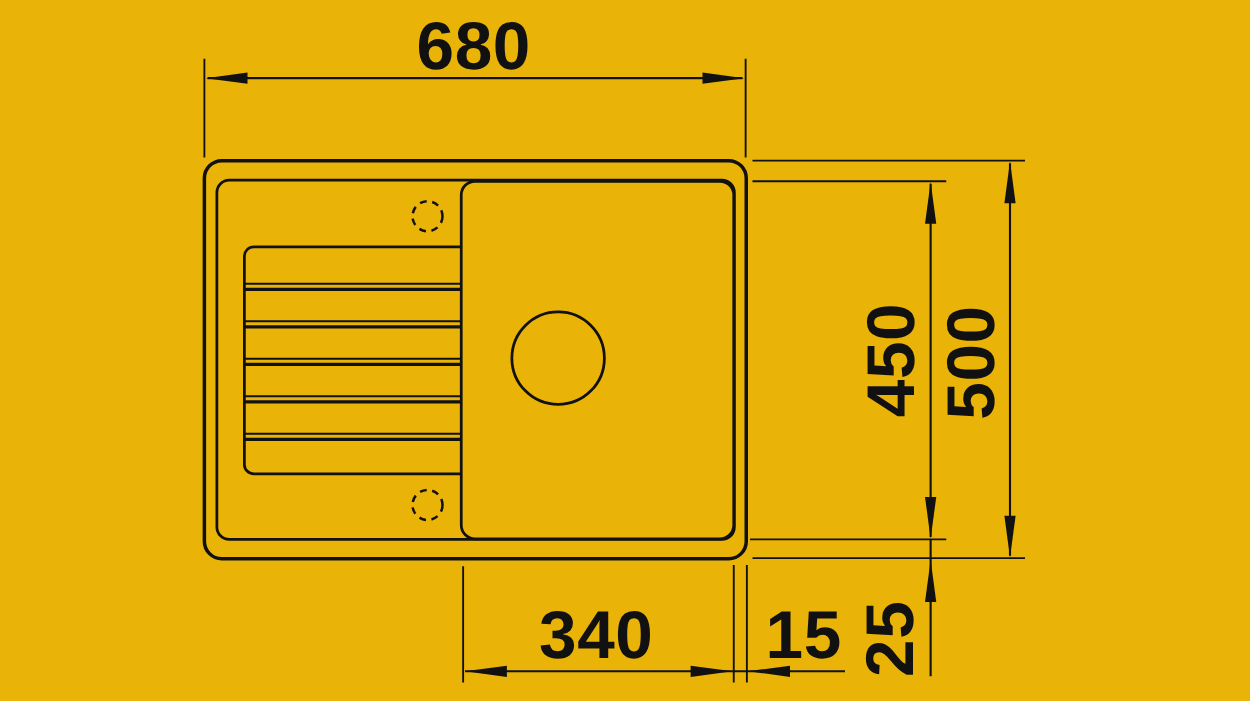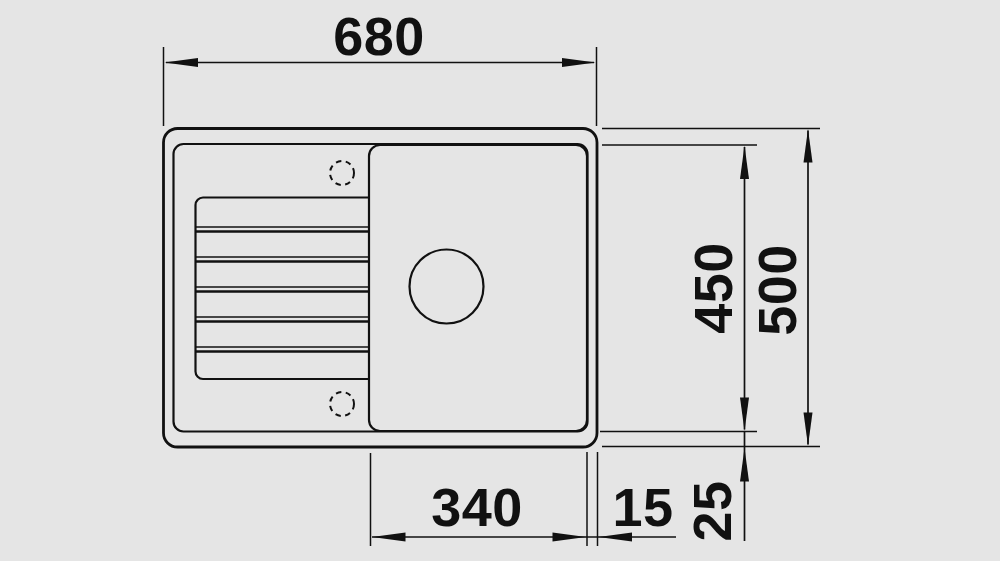--- a/index.html
+++ b/index.html
@@ -4,21 +4,21 @@
 <style>
   html, body {
     margin: 0;
     padding: 0;
     background: #ffffff;
   }
   .canvas {
     position: relative;
     width: 1000px;
     height: 561px;
-    background: #e5e5e5;
+    background: #eab308;
     overflow: hidden;
   }
   svg {
     display: block;
   }
   .outline {
     fill: none;
     stroke: #111111;
     stroke-linecap: butt;
   }

